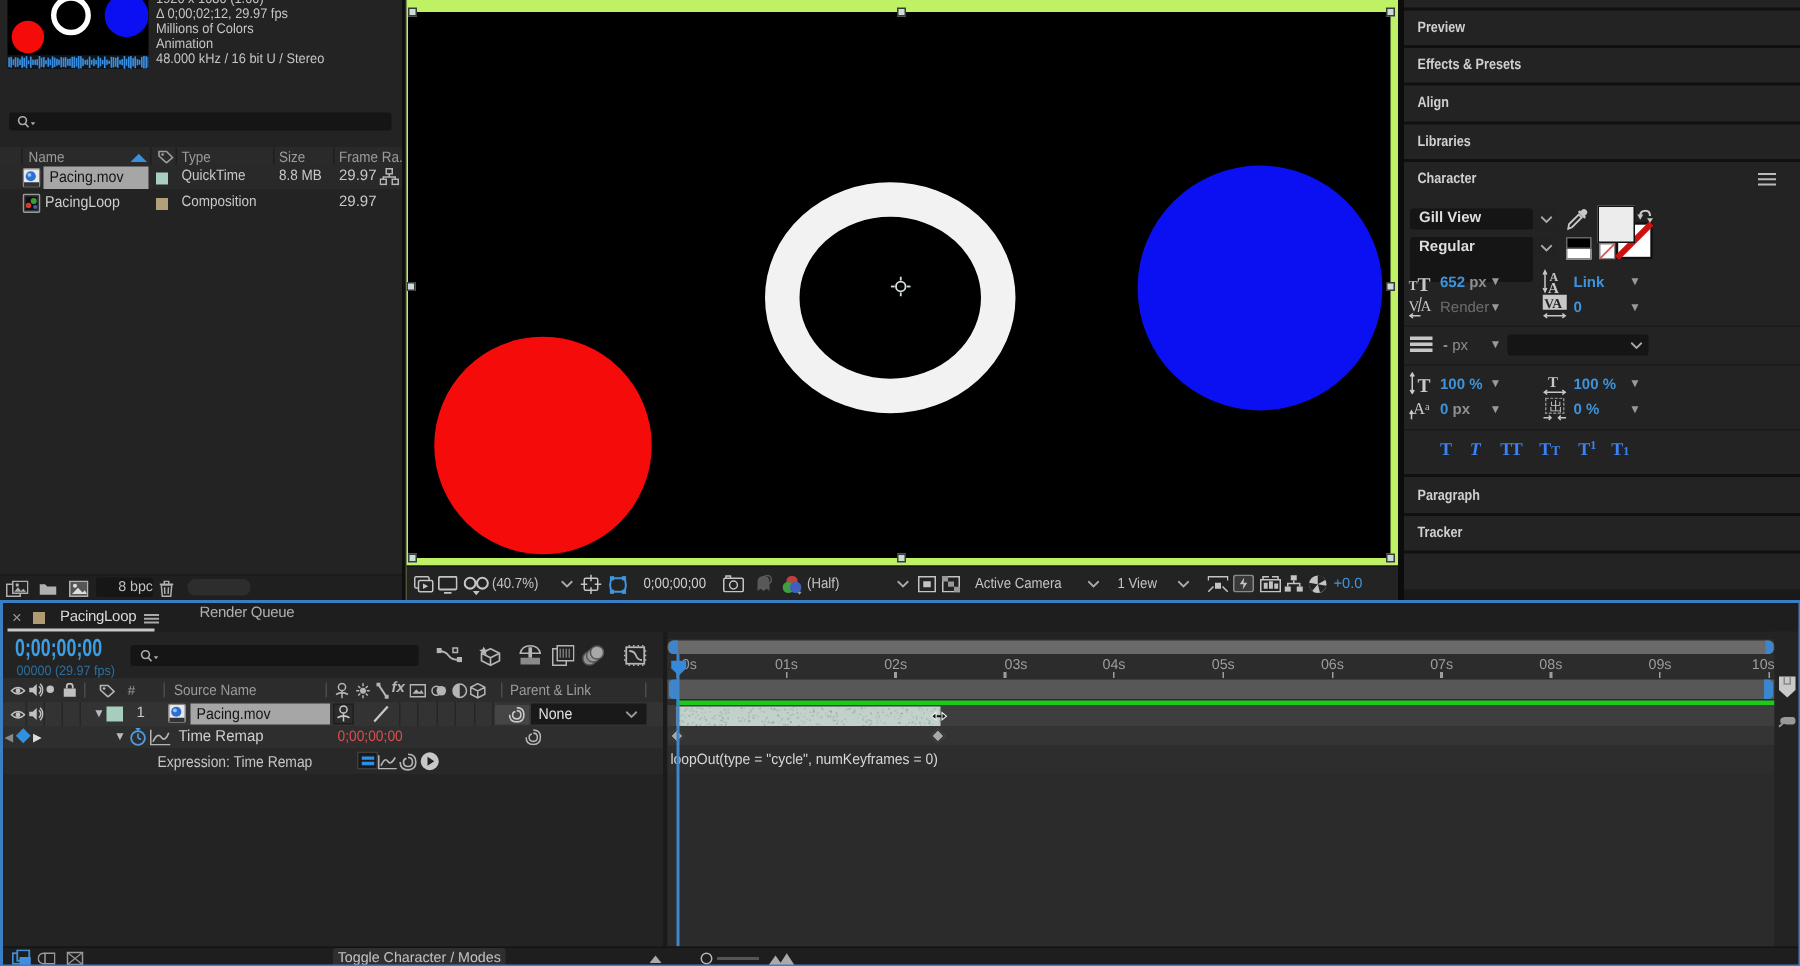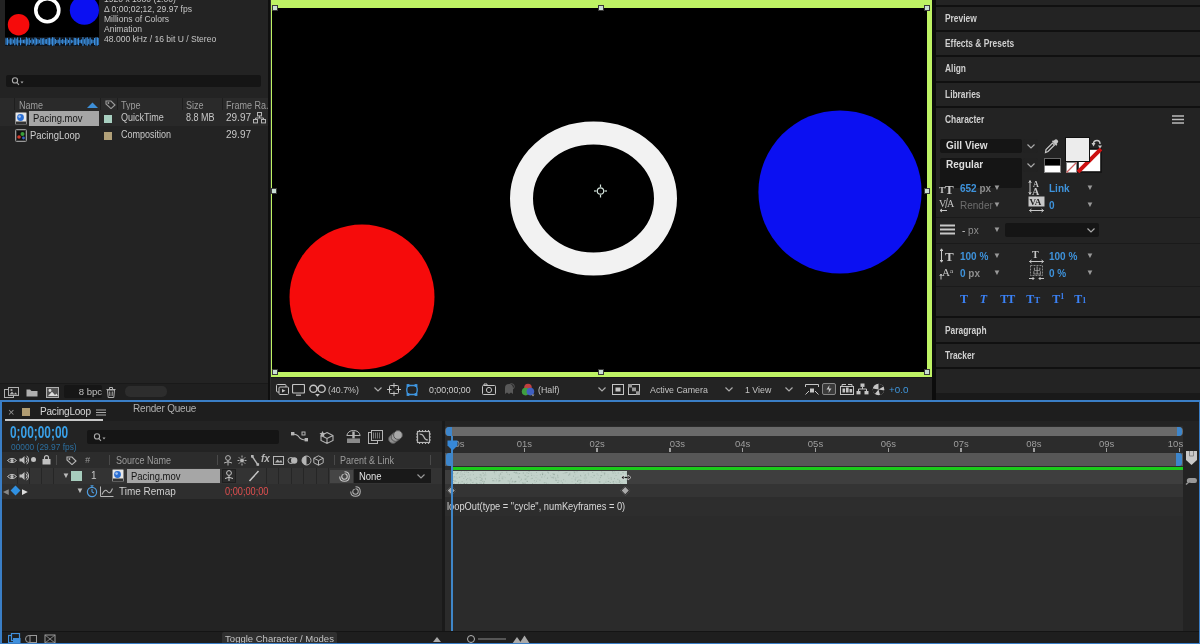--- a/index.html
+++ b/index.html
@@ -642,20 +642,39 @@
       <path d="M0.5 0.5 L0.5 10.5 L13.5 10.5" fill="none" stroke="#b5b5b5"></path>
       <path d="M2 8.5 Q5 2 7.5 5.5 Q10 9 12.5 2.5" fill="none" stroke="#b5b5b5" stroke-width="1.1"></path>
     </svg>
     <span class="ab txt" style="left:118.5px;top:1.5px;color:#cfcfcf;font-size:10.5px;transform:scaleX(0.95);transform-origin:left top;">Time Remap</span>
     <span class="ab txt" style="left:225px;top:2px;color:#e04f4f;font-size:10px;transform:scaleX(0.92);transform-origin:left top;">0;00;00;00</span>
     <svg class="ab" style="left:349.5px;top:2.5px;" width="11" height="11" viewBox="0 0 12 12">
       <path d="M6 3 Q9 3 9 6 Q9 9 6 9 Q3 9 3 6 Q3 4 5 3.6 M6 0.8 Q11.2 0.8 11.2 6 Q11.2 11.2 6 11.2 Q0.8 11.2 0.8 6" fill="none" stroke="#b5b5b5" stroke-width="1.1"></path>
     </svg>
   </div>
 
+  <div class="ab" style="left:0;top:98.5px;width:443px;height:17.5px;background:#282828;">
+    <span class="ab txt" style="left:104.5px;top:3px;color:#c6c6c6;font-size:10.5px;transform:scaleX(0.88);transform-origin:left top;">Expression: Time Remap</span>
+    <div class="ab" style="left:237.5px;top:2px;width:14px;height:12.5px;background:#1a1a1a;border:1px solid #3e3e3e;">
+      <svg class="ab" style="left:2px;top:2.5px;" width="9" height="7">
+          <path d="M0 1.4 h8.5 M0 5 h8.5" stroke="#2e8fe8" stroke-width="2.2"></path>
+        </svg>
+    </div>
+    <svg class="ab" style="left:252px;top:4px;" width="13" height="10" viewBox="0 0 13 10">
+      <path d="M0.5 0.5 L0.5 9.5 L12.5 9.5" fill="none" stroke="#b5b5b5"></path>
+      <path d="M2 7.5 Q4.5 1.5 6.5 4.5 Q8.5 7.5 11.5 2" fill="none" stroke="#b5b5b5" stroke-width="1.1"></path>
+    </svg>
+    <svg class="ab" style="left:266px;top:3px;" width="12" height="12" viewBox="0 0 12 12">
+      <path d="M6 3 Q9 3 9 6 Q9 9 6 9 Q3 9 3 6 Q3 4 5 3.6 M6 0.8 Q11.2 0.8 11.2 6 Q11.2 11.2 6 11.2 Q0.8 11.2 0.8 6" fill="none" stroke="#b5b5b5" stroke-width="1.1"></path>
+    </svg>
+    <svg class="ab" style="left:280px;top:2.5px;" width="13" height="13" viewBox="0 0 13 13">
+      <circle cx="6.5" cy="6.5" r="6" fill="#c8c8c8"></circle>
+      <path d="M5 3.5 L9.5 6.5 L5 9.5 Z" fill="#232323"></path>
+    </svg>
+  </div>
 
   <div class="ab" style="left:442px;top:21px;width:3px;height:210px;background:#1a1a1a;"></div>
 
   <div class="ab" style="left:445px;top:26px;width:738px;height:205px;background:#2b2b2b;">
 
     <div class="ab" style="left:0px;top:1px;width:738px;height:9px;background:#6a6a6a;border-radius:4px;"></div>
     <div class="ab" style="left:1px;top:1px;width:5.5px;height:9px;background:#3d86cc;border-radius:3px 0 0 3px;"></div>
     <div class="ab" style="left:731.5px;top:1px;width:5.5px;height:9px;background:#3d86cc;border-radius:0 3px 3px 0;"></div>
 
     <div class="ab" id="ruler" style="left:0;top:10px;width:738px;height:16px;background:#2c2c2c;color:#9e9e9e;font-size:9.5px;">

